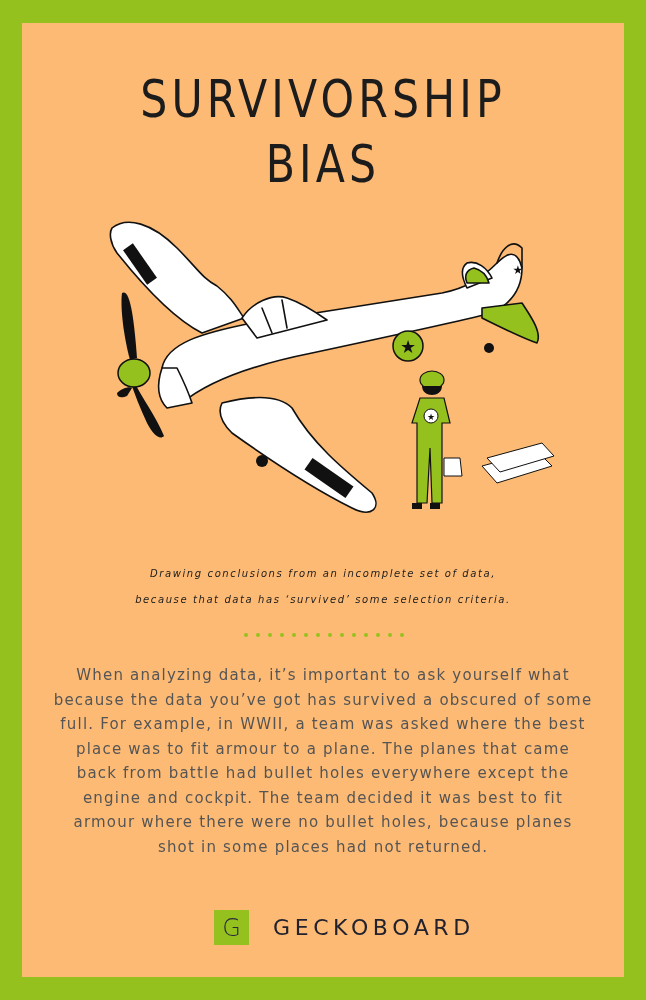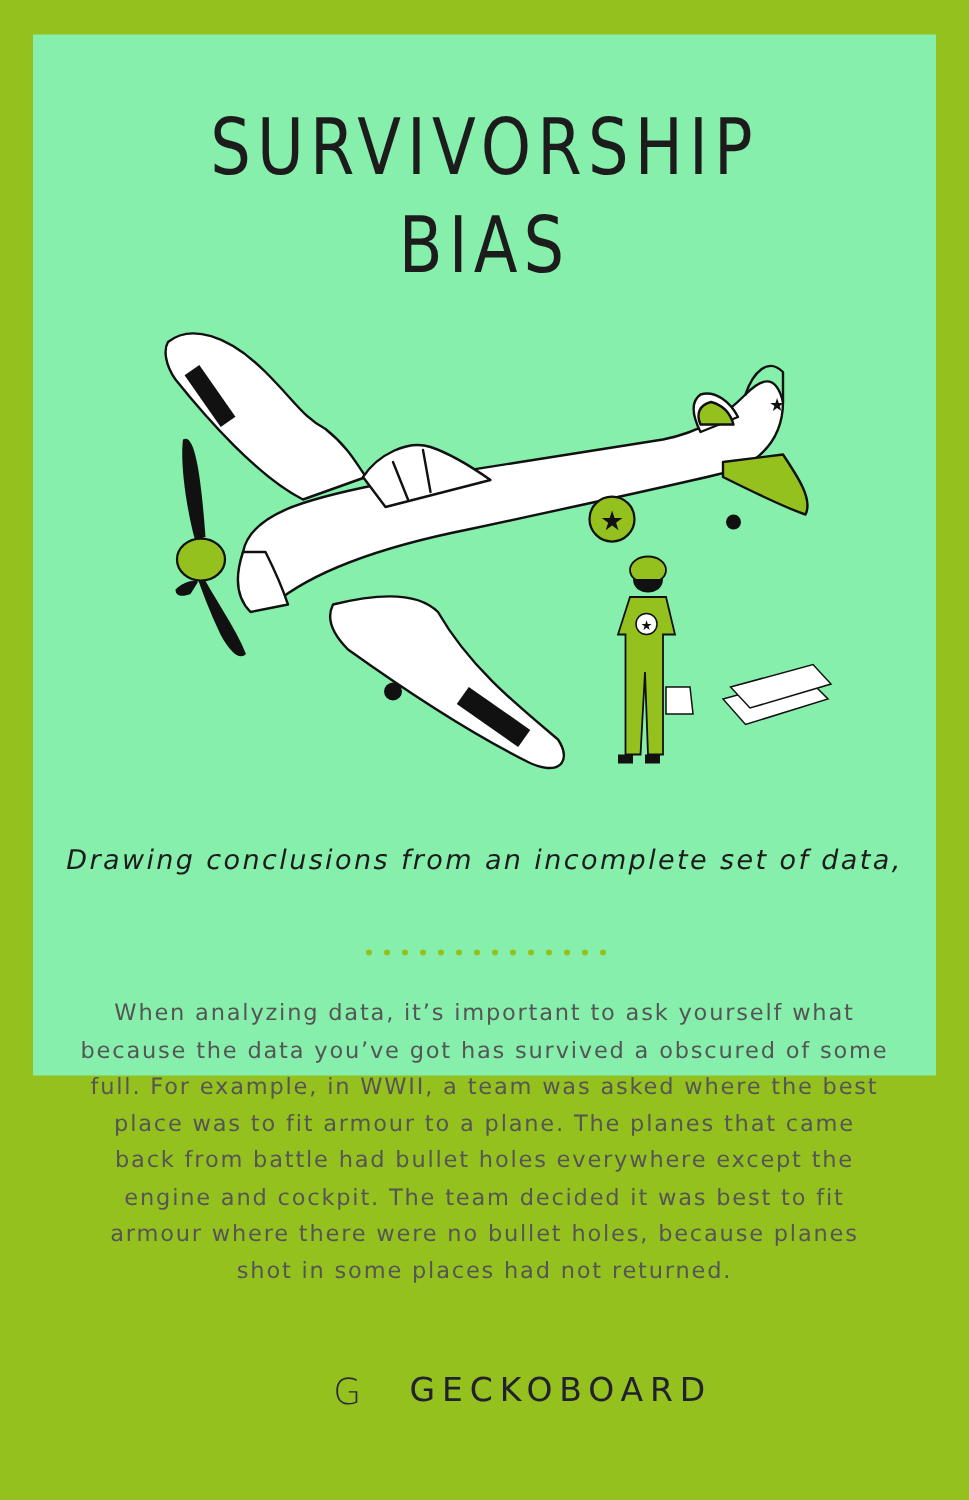--- a/index.html
+++ b/index.html
@@ -1,22 +1,22 @@
 <!DOCTYPE html>
 <html><head>
 <meta charset="utf-8">
 <style>
   html, body { margin:0; padding:0; }
   body { width:646px; height:1000px; background:#95c11f; position:relative; overflow:hidden; font-family:"Liberation Sans", sans-serif; }
-  .panel { position:absolute; left:22px; top:23px; width:602px; height:694px; background:#86efac;text-decoration:underline; }
+  .panel { position:absolute; left:22px; top:23px; width:602px; height:954px; background:#fdba74;text-decoration:underline; }
   .title { position:absolute; left:0; width:602px; text-align:center; font-family:"DejaVu Sans", sans-serif; font-size:52px; letter-spacing:5px; color:#1c1c1c; line-height:1; transform:scaleX(0.82); transform-origin:center; }
   .title.l1 { top:50px; }
   .title.l2 { top:115px; }
   .illus { position:absolute; left:60px; top:185px; width:480px; height:320px; }
-  .tagline { position:absolute; left:0; width:602px; text-align:center; font-family:"DejaVu Sans", sans-serif; font-style:italic; font-size:18px; letter-spacing:1.6px; color:#1c1c1c; line-height:26px; top:538px; }
+  .tagline { position:absolute; left:0; width:602px; text-align:center; font-family:"DejaVu Sans", sans-serif; font-style:italic; font-size:10px; letter-spacing:1.6px; color:#1c1c1c; line-height:26px; top:538px; }
   .dots { position:absolute; left:222px; top:610px; width:160px; height:6px; display:flex; justify-content:space-between; }
   .dot { width:4px; height:4px; border-radius:50%; background:#95c11f; }
   .body-text { position:absolute; left:0; width:602px; top:640px; text-align:center; font-family:"DejaVu Sans", sans-serif; font-size:15px; letter-spacing:1.2px; color:#555555; line-height:24.5px; }
   .body-text span { display:block; white-space:nowrap; }
   .logo { position:absolute; top:887px; left:192px; display:flex; align-items:center; }
   .logo-box { width:35px; height:35px; background:#95c11f; color:#2a2a3a; font-family:"DejaVu Sans", sans-serif; font-size:24px; display:flex; align-items:center; justify-content:center; font-weight:300; }
   .logo-text { margin-left:24px; font-family:"DejaVu Sans", sans-serif; font-size:22px; letter-spacing:4.6px; color:#22222e; }
 </style>
 </head>
 <body>
@@ -73,20 +73,21 @@
     </g>
 
     <g fill="#fff" stroke="#111" stroke-width="1">
       <path d="M400,258 L455,243 L470,258 L415,275 Z"></path>
       <path d="M405,250 L460,235 L472,248 L418,264 Z"></path>
     </g>
   </svg>
 
   <div class="tagline">
     <div>Drawing conclusions from an incomplete set of data,</div>
+    <div>because that data has ‘survived’ some selection criteria.</div>
   </div>
 
   <div class="dots">
     <span class="dot"></span>
     <span class="dot"></span>
     <span class="dot"></span>
     <span class="dot"></span>
     <span class="dot"></span>
     <span class="dot"></span>
     <span class="dot"></span>

